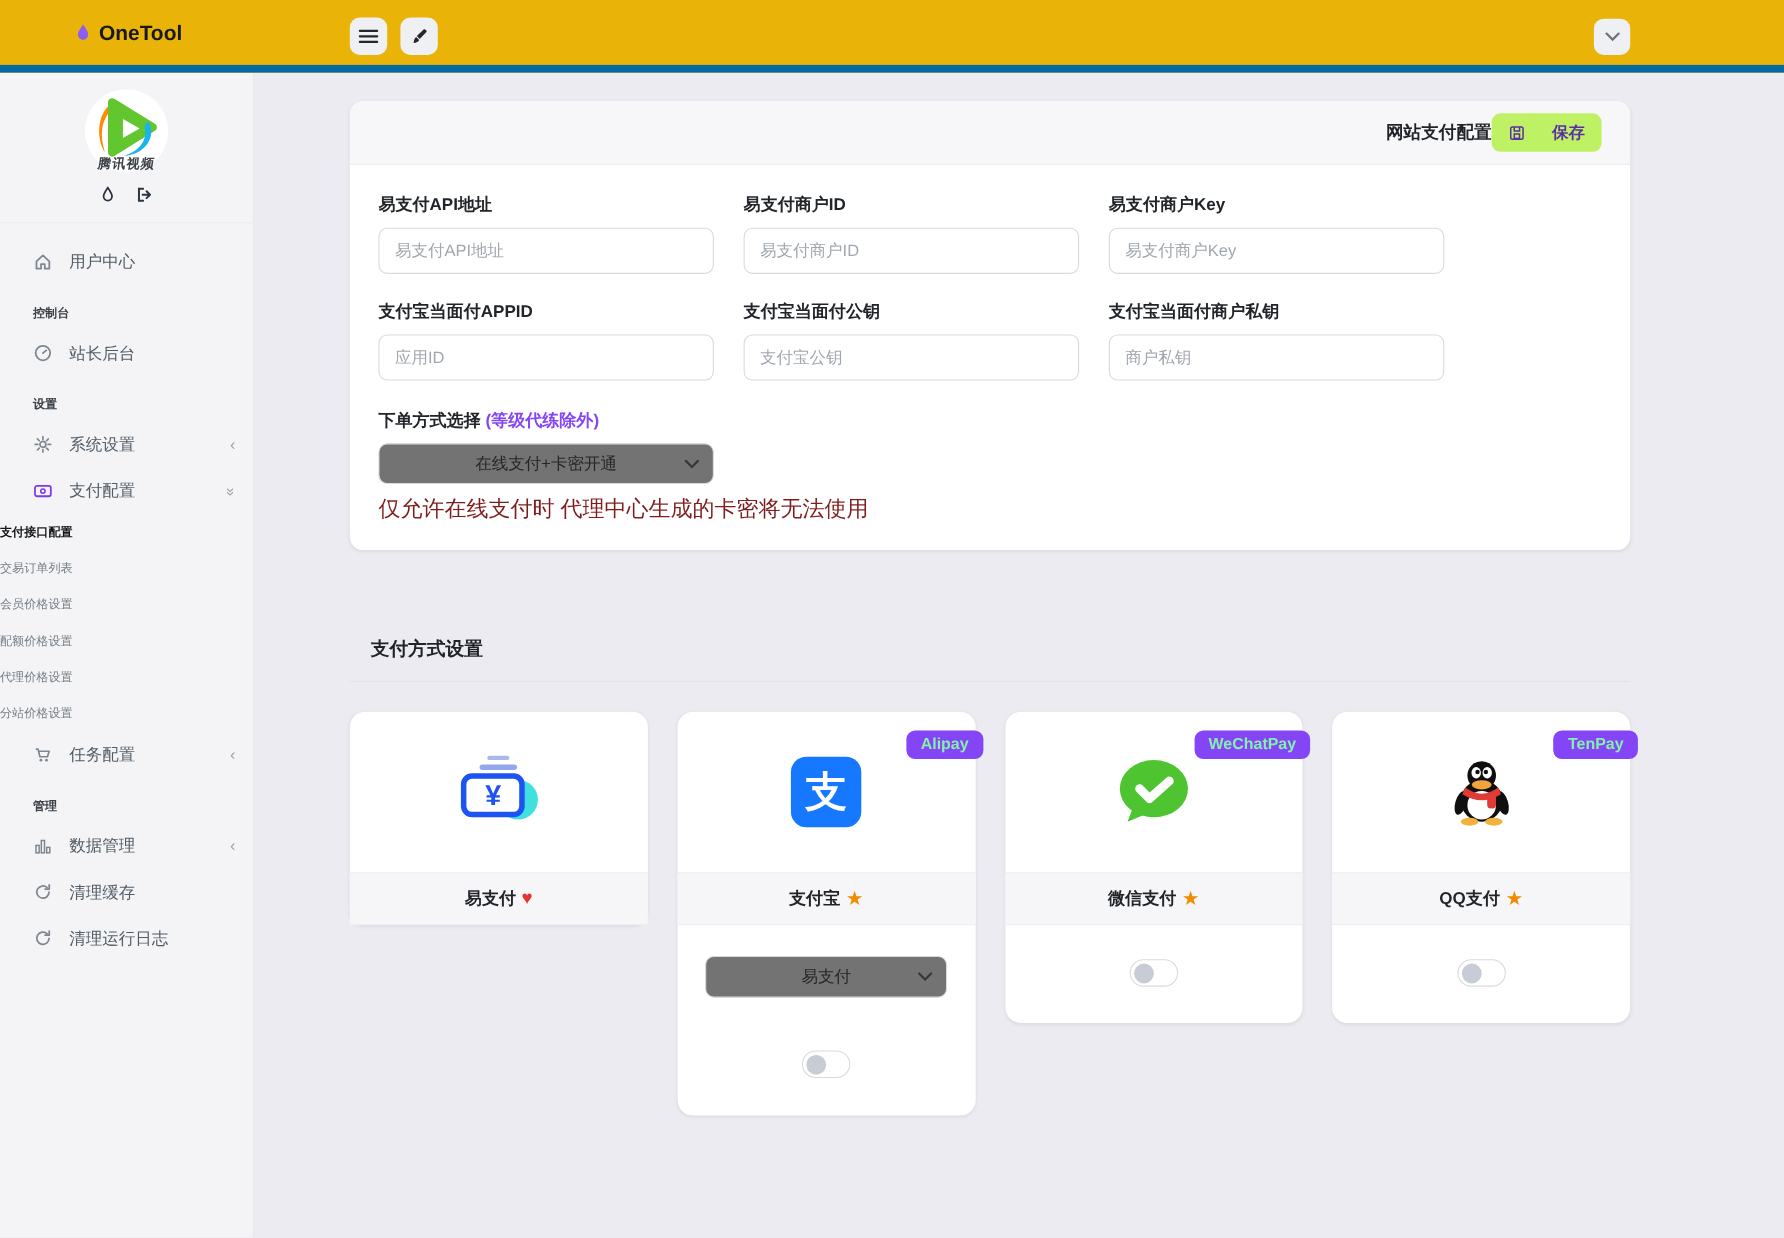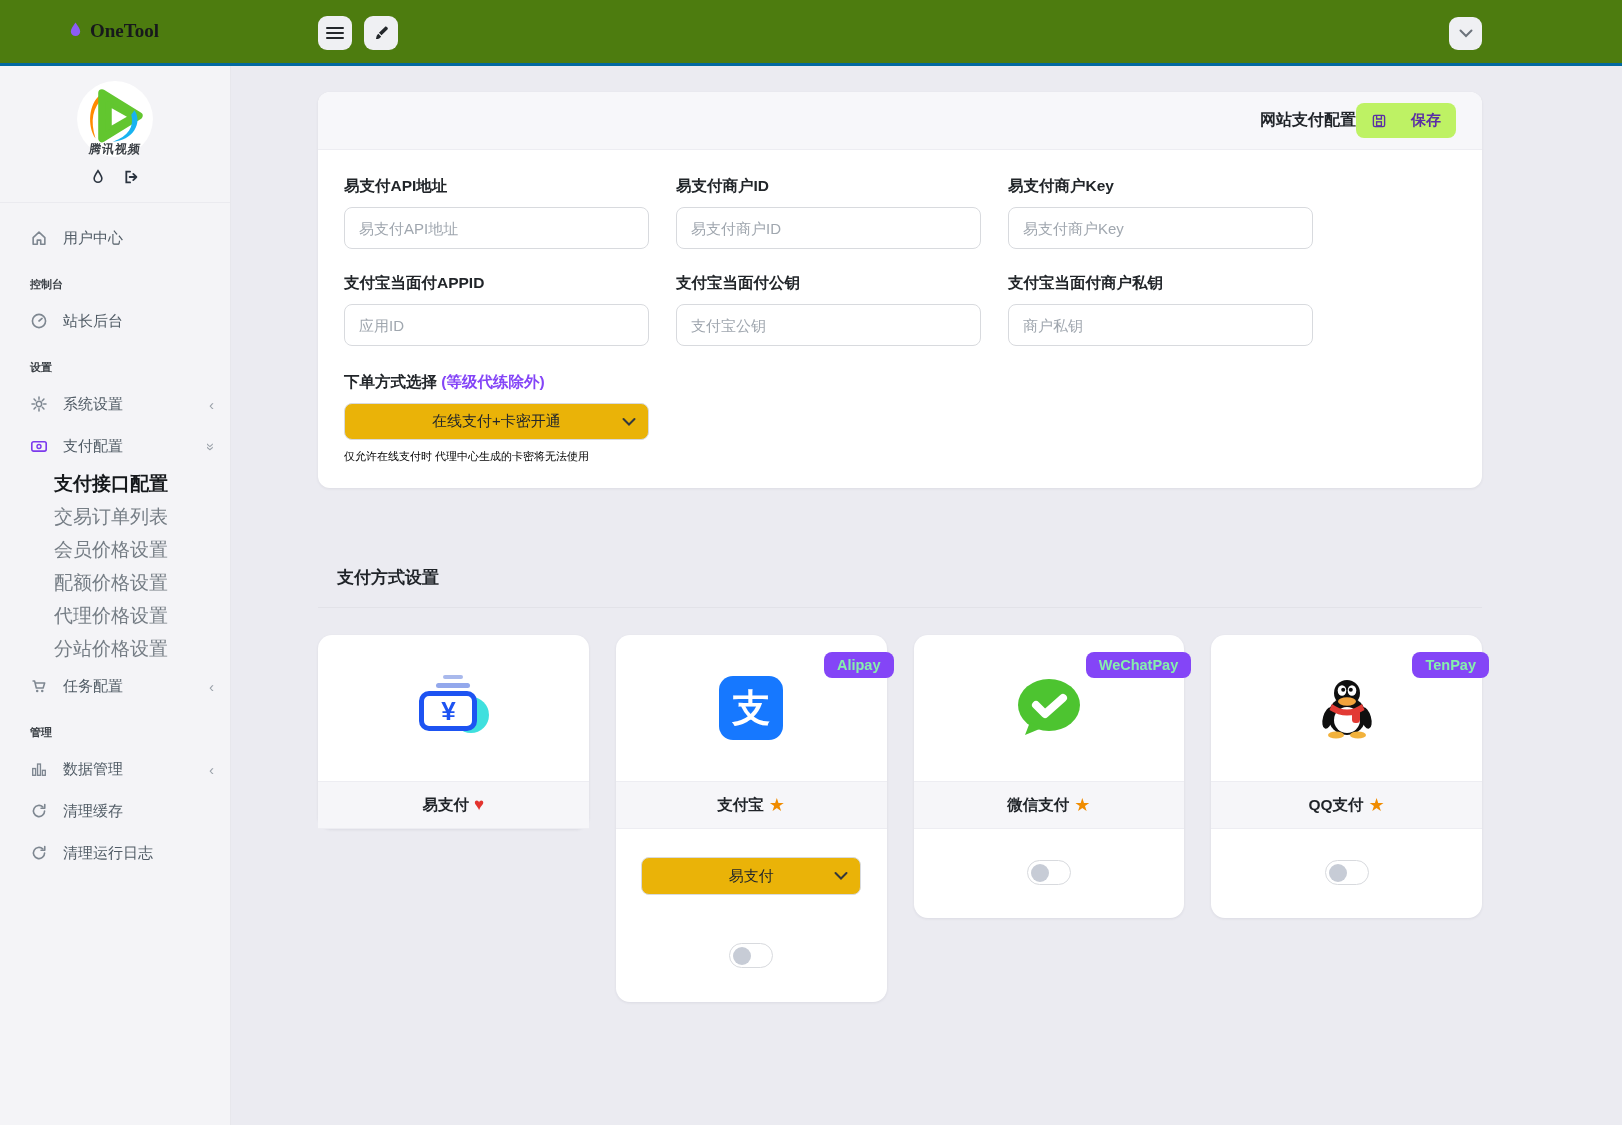--- a/index.html
+++ b/index.html
@@ -4,61 +4,61 @@
 <style>
   * { margin:0; padding:0; box-sizing:border-box; }
   html,body { width:1622px; height:1125px; }
   body {
     font-family:"Liberation Sans","DejaVu Sans",sans-serif;
     background:#ebebf1; color:#23272b; overflow:hidden; position:relative;
   }
   svg { display:block; }
 
   
-  .topbar{position:absolute;top:0;left:0;right:0;height:66px;background:#4d7c0f;border-bottom:3px solid #0369a1;z-index:5;font-family:Liberation Serif, serif;}
+  .topbar{position:absolute;top:0;left:0;right:0;height:66px;background:#eab308;border-bottom:7px solid #0369a1;z-index:5;}
   .brand{position:absolute;left:68px;top:20px;display:flex;align-items:center;gap:7px;font-size:19px;font-weight:700;color:#17191c;}
   .tb-buttons{position:absolute;left:318px;top:16px;display:flex;gap:12px;}
   .tb-btn{width:34px;height:34px;border-radius:9px;background:#eff0f3;display:flex;align-items:center;justify-content:center;color:#23272b;cursor:pointer;border:none;}
   .tb-right{position:absolute;right:140px;top:17px;}
   .tb-btn.small{width:33px;height:33px;color:#6c737b;}
 
   
   .sidebar{position:absolute;top:66px;left:0;bottom:0;width:231px;background:#f4f4f7;border-right:1px solid #e7e7ec;}
   .avatar-block{padding:14px 0 16px;text-align:center;border-bottom:1px solid #eaeaef;}
   .avatar-wrap{position:relative;width:78px;height:78px;margin:0 auto;}
   .avatar-caption{position:absolute;left:0;right:0;bottom:0;font-size:12px;font-weight:700;color:#3c4147;transform:skewX(-8deg);letter-spacing:1px;}
   .avatar-icons{margin-top:10px;display:flex;justify-content:center;gap:16px;color:#2b3440;}
   .menu{padding:14px 0 0;}
   .m-header{padding:18px 30px 8px;font-size:11px;font-weight:700;color:#3b4046;}
   .m-item{display:flex;align-items:center;gap:15px;height:42px;padding:0 18px 0 30px;color:#515c66;font-size:15px;cursor:pointer;position:relative;}
   .m-item .m-ico{color:#7e8791;display:flex;}
   .m-item.accent .m-ico{color:#7c3aed;}
   .m-chev{position:absolute;right:16px;color:#9aa1a9;font-size:15px;line-height:1;}
   .m-chev.double{transform:rotate(90deg);letter-spacing:-2px;font-size:14px;}
-  .m-sub{display:flex;align-items:center;height:33px;padding-left:54px;font-size:19px;color:#757d85;cursor:pointer;}
+  .m-sub{display:flex;align-items:center;height:33px;font-size:11px;color:#757d85;cursor:pointer;}
   .m-sub.active{color:#15181b;font-weight:700;}
 
   
   .content{position:absolute;left:318px;top:92px;width:1164px;}
 
   .form-card{background:#fff;border-radius:12px;box-shadow:0 1px 3px rgba(40,40,60,.07);overflow:hidden;}
   .fc-header{height:58px;background:#f7f7fa;border-bottom:1px solid #ededf2;display:flex;align-items:center;justify-content:flex-end;padding:0 26px;}
   .fc-title{font-size:16px;font-weight:700;color:#1f2328;}
   .save-btn{display:flex;align-items:center;gap:24px;background:#bef264;color:#5a2ea6;font-size:15px;font-weight:600;border:none;border-radius:8px;padding:8px 15px;cursor:pointer;font-family:Liberation Mono, monospace;}
   .fc-body{padding:26px 26px 24px;}
   .field-grid{display:grid;grid-template-columns:305px 305px 305px;column-gap:27px;row-gap:24px;}
   .field label{display:block;font-size:15.5px;font-weight:600;color:#212529;margin-bottom:10px;}
   .field input{width:100%;height:42px;border:1px solid #d8dade;border-radius:8px;padding:0 14px;font-size:15px;color:#333;outline:none;font-family:inherit;background:#fff;}
   .field input::placeholder{color:#a0a7af;}
   .order-block{margin-top:26px;}
   .order-label{font-size:15.5px;font-weight:600;color:#212529;margin-bottom:10px;}
   .order-label .note{color:#8445f7;font-weight:600;}
-  .fake-select{width:305px;height:37px;border:1px solid #d8dade;border-radius:8px;background:#eab308;display:flex;align-items:center;justify-content:center;position:relative;font-size:15px;color:#23272b;cursor:pointer;}
+  .fake-select{width:305px;height:37px;border:1px solid #d8dade;border-radius:8px;background:#737373;display:flex;align-items:center;justify-content:center;position:relative;font-size:15px;color:#23272b;cursor:pointer;}
   .fake-select .sel-chev{position:absolute;right:12px;top:50%;transform:translateY(-50%);color:#33383d;}
-  .warning{margin-top:9px;font-size:11px;color:#000000;}
+  .warning{margin-top:9px;font-size:20px;color:#7f1d1d;}
 
   
   .methods-title{margin-top:78px;font-size:17px;font-weight:700;color:#1f2328;margin-left:19px;}
   .methods-hr{margin-top:18px;border:none;border-top:1px solid #e2e2e8;}
   .cards-row{margin-top:27px;display:flex;gap:27px;align-items:flex-start;}
   .pay-card{width:272px;background:#fff;border-radius:14px;box-shadow:0 1px 3px rgba(40,40,60,.08);position:relative;}
   .pc-icon-area{height:146px;display:flex;align-items:center;justify-content:center;}
   .pc-badge{position:absolute;top:17px;right:-7px;background:#8445f7;color:#86efac;font-size:14.5px;font-weight:700;padding:5px 13px;border-radius:8px;z-index:2;}
   .pc-title{height:48px;background:#f6f6f9;border-top:1px solid #ededf2;border-bottom:1px solid #ededf2;display:flex;align-items:center;justify-content:center;gap:5px;font-size:15.5px;font-weight:700;color:#1f2328;}
   .suffix.heart{color:#e3342f;font-size:17px;}

